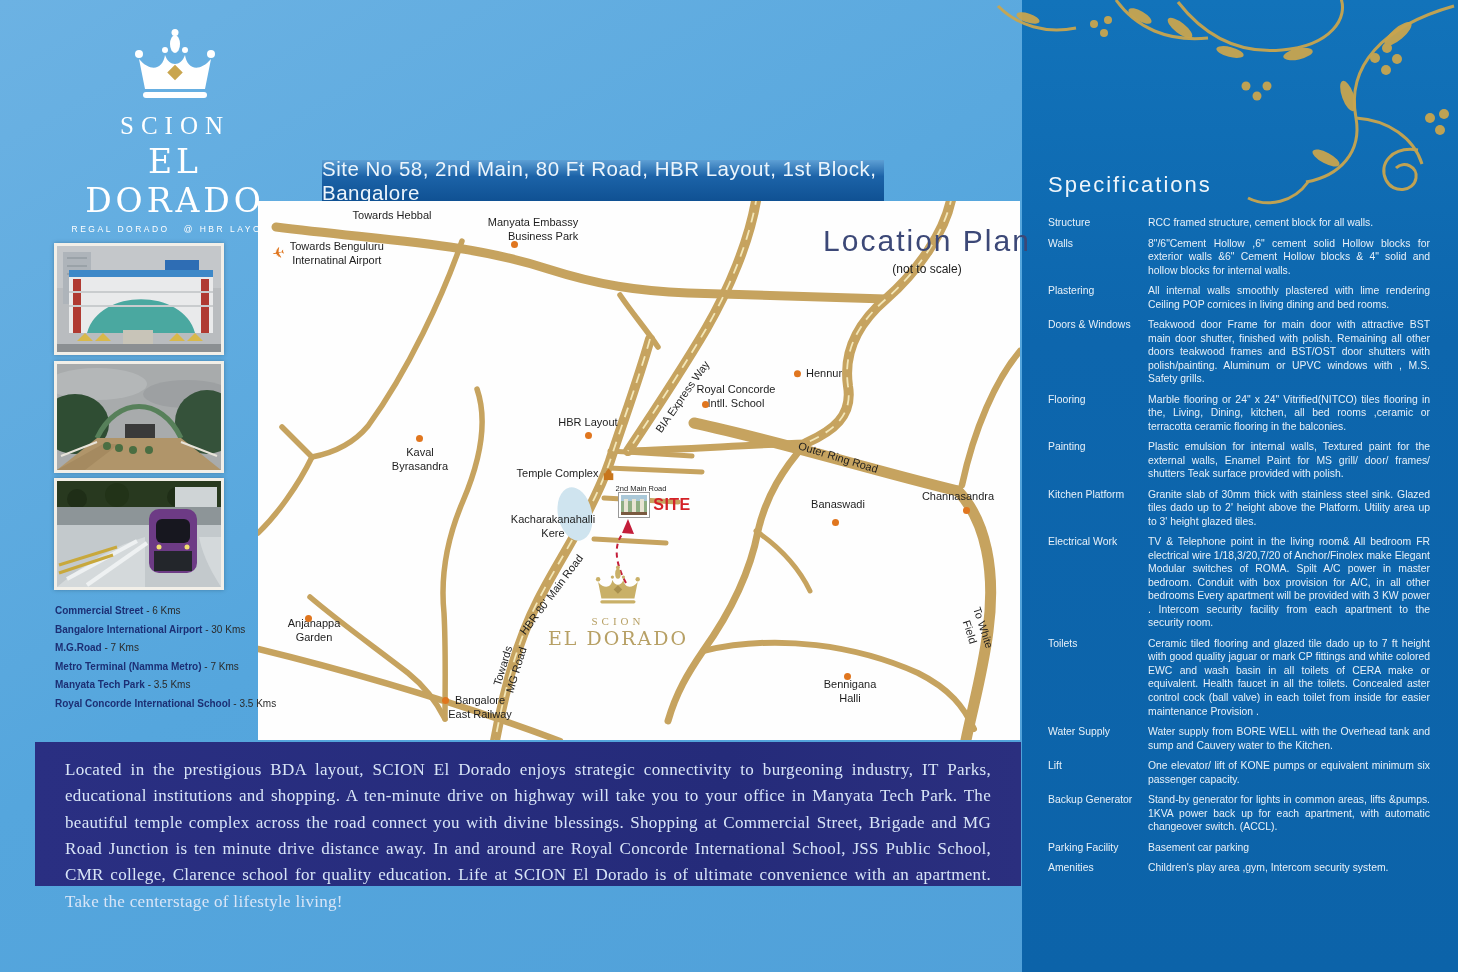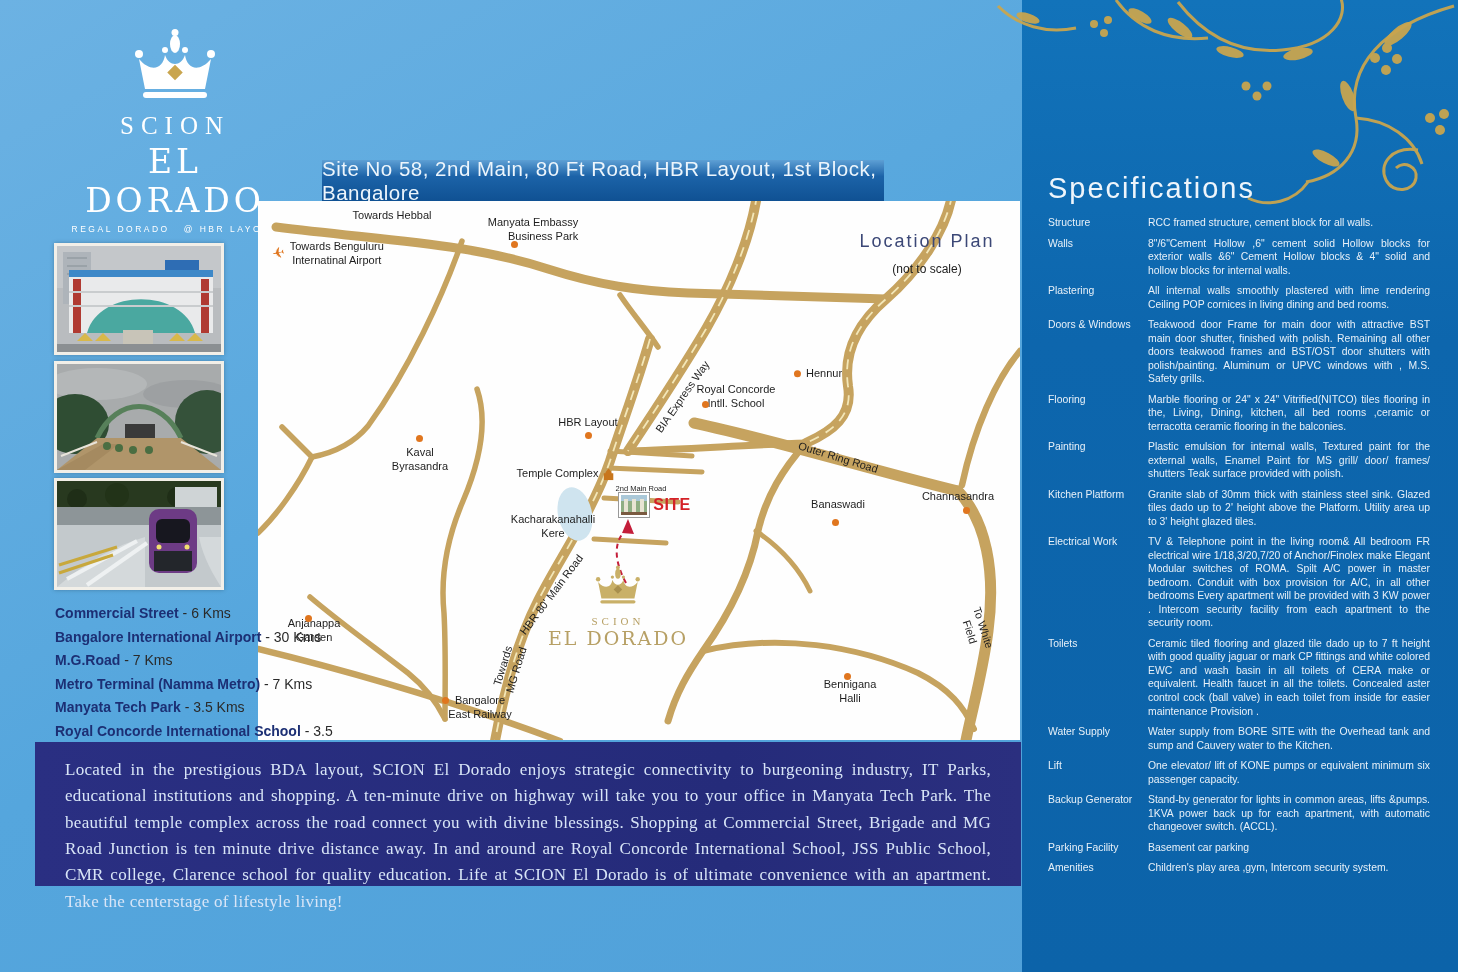--- a/index.html
+++ b/index.html
@@ -3,21 +3,21 @@
 <meta charset="utf-8">
 <style>
   html,body{margin:0;padding:0;}
   body{width:1458px;height:972px;overflow:hidden;font-family:"Liberation Sans",sans-serif;}
   .page{position:relative;width:1458px;height:972px;background:linear-gradient(150deg,#6cb2e3 0%,#55a6dd 45%,#4f9fd8 100%);}
 
   
   .right-panel{position:absolute;left:1022px;top:0;width:436px;height:972px;
     background:linear-gradient(180deg,#1273ba 0%,#0d66ad 35%,#0c63a9 100%);}
   .ornament{position:absolute;right:0;top:0;pointer-events:none;}
-  .spec-heading{position:absolute;left:1048px;top:172px;font-size:29px;color:#eef5fb;
+  .spec-heading{position:absolute;left:1048px;top:172px;font-size:22px;color:#eef5fb;
     letter-spacing:2px;font-weight:400;}
   .spec-rows{position:absolute;left:1048px;top:216px;width:382px;}
   .spec-row{display:flex;margin-bottom:7px;}
   .spec-label{width:100px;flex:0 0 100px;font-size:10.4px;line-height:1.3;color:#e7f0f8;}
   .spec-text{flex:1;font-size:10.4px;line-height:1.3;color:#e7f0f8;text-align:justify;}
 
   
   .brand{position:absolute;left:60px;top:28px;width:230px;text-align:center;color:#fff;}
   .brand .crown{display:block;margin:0 auto;}
   .brand-name{font-family:"Liberation Serif",serif;font-size:25px;letter-spacing:7px;margin-top:2px;}
@@ -31,21 +31,21 @@
     display:flex;align-items:center;justify-content:center;
     font-family:Liberation Sans, sans-serif;font-size:20.5px;color:#ecf5fc;letter-spacing:.5px;}
 
   
   .map-panel{position:absolute;left:258px;top:201px;width:762px;height:539px;background:#fefefe;}
   .roads{position:absolute;left:0;top:0;}
   .mlabel{position:absolute;font-size:11px;line-height:1.25;color:#1e1e1e;text-align:center;
     transform:translate(-50%,-50%);white-space:pre-line;}
   .rot{transform-origin:center;}
   .map-heading{position:absolute;left:669px;top:40px;transform:translate(-50%,-50%);
-    font-size:18px;letter-spacing:2px;color:#3c4877;white-space:nowrap;}
+    font-size:30px;letter-spacing:2px;color:#3c4877;white-space:nowrap;}
   .map-note{position:absolute;left:669px;top:68px;transform:translate(-50%,-50%);
     font-size:12px;color:#222;white-space:nowrap;}
   .dot{position:absolute;width:7px;height:7px;border-radius:50%;background:#e0761f;}
   .withdot{display:flex;align-items:center;gap:5px;}
   .withdot .idot{width:7px;height:7px;border-radius:50%;background:#e0761f;flex:0 0 7px;}
   .plane{color:#e0761f;font-size:15px;display:inline-block;transform:scaleX(-1) rotate(12deg);}
   .site-label{position:absolute;left:414px;top:304px;transform:translate(-50%,-50%);
     font-size:16px;font-weight:bold;color:#d42127;letter-spacing:.5px;}
   .site-road{position:absolute;left:383px;top:287px;transform:translate(-50%,-50%);
     font-size:7.5px;color:#1e1e1e;white-space:nowrap;}
@@ -56,21 +56,21 @@
   .wm-name{font-family:"Liberation Serif",serif;font-size:11px;letter-spacing:4px;margin-top:1px;}
   .wm-title{font-family:"DejaVu Serif",serif;font-size:19px;letter-spacing:2px;}
 
   
   .photo{position:absolute;left:54px;width:170px;height:112px;border:3px solid #f2efe8;
     box-sizing:border-box;box-shadow:0 0 4px rgba(0,0,0,.25);}
   .photo svg{display:block;}
 
   
   .distances{position:absolute;left:55px;top:605px;width:300px;list-style:none;margin:0;padding:0;}
-  .distances li{margin-bottom:7.5px;font-size:14px;}
+  .distances li{margin-bottom:7.5px;font-size:10px;}
   .dname{font-weight:bold;color:#1c2f74;}
   .dval{color:#2a2a2a;}
 
   
   .description{position:absolute;left:35px;top:742px;width:986px;height:144px;box-sizing:border-box;
     background:linear-gradient(90deg,#2a2f82 0%,#252b7a 70%,#2b2f7f 100%);
     padding:15px 30px;font-family:"Liberation Serif",serif;font-size:17px;line-height:1.55;
     color:#d8e5f7;text-align:justify;letter-spacing:.3px;}
 </style>
 </head>
@@ -149,21 +149,21 @@
     <div class="spec-row">
         <div class="spec-label">Electrical Work</div>
         <div class="spec-text">TV &amp; Telephone point in the living room&amp; All bedroom FR electrical wire 1/18,3/20,7/20 of Anchor/Finolex make Elegant Modular switches of ROMA. Spilt A/C power in master bedroom. Conduit with box provision for A/C, in all other bedrooms Every apartment will be provided with 3 KW power . Intercom security facility from each apartment to the security room.</div>
       </div>
     <div class="spec-row">
         <div class="spec-label">Toilets</div>
         <div class="spec-text">Ceramic tiled flooring and glazed tile dado up to 7 ft height with good quality jaguar or mark CP fittings and white colored EWC and wash basin in all toilets of CERA make or equivalent. Health faucet in all the toilets. Concealed aster control cock (ball valve) in each toilet from inside for easier maintenance Provision .</div>
       </div>
     <div class="spec-row">
         <div class="spec-label">Water Supply</div>
-        <div class="spec-text">Water supply from BORE SITE with the Overhead tank and sump and Cauvery water to the Kitchen.</div>
+        <div class="spec-text">Water supply from BORE WELL with the Overhead tank and sump and Cauvery water to the Kitchen.</div>
       </div>
     <div class="spec-row">
         <div class="spec-label">Lift</div>
         <div class="spec-text">One elevator/ lift of KONE pumps or equivalent minimum six passenger capacity.</div>
       </div>
     <div class="spec-row">
         <div class="spec-label">Backup Generator</div>
         <div class="spec-text">Stand-by generator for lights in common areas, lifts &amp;pumps. 1KVA power back up for each apartment, with automatic changeover switch. (ACCL).</div>
       </div>
     <div class="spec-row">

